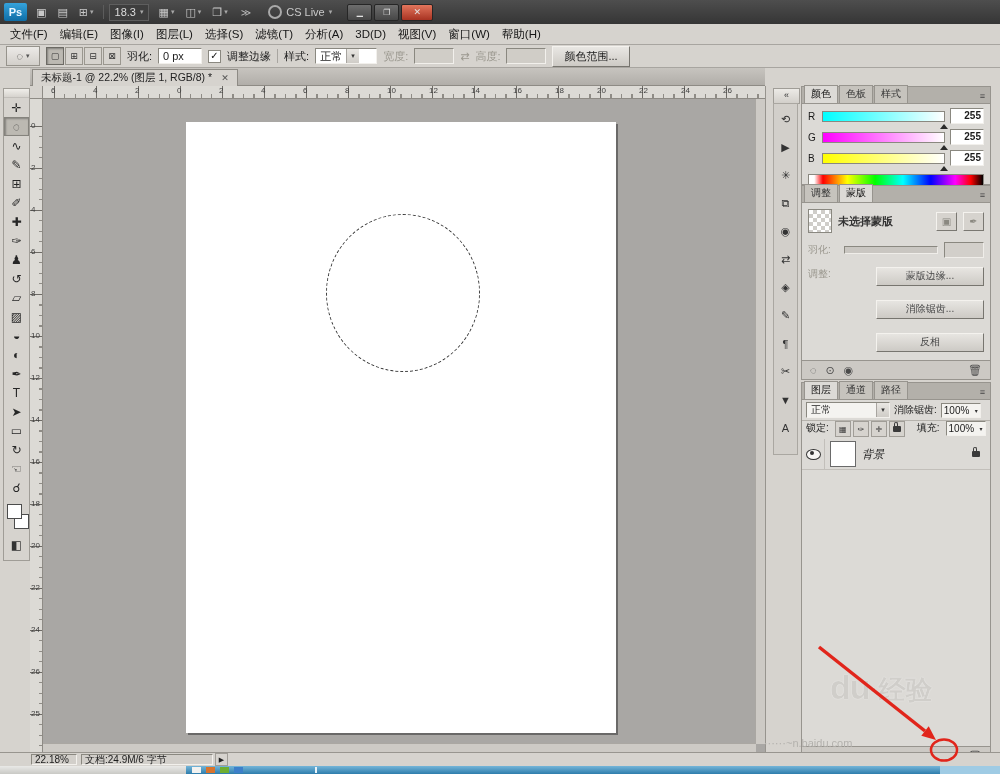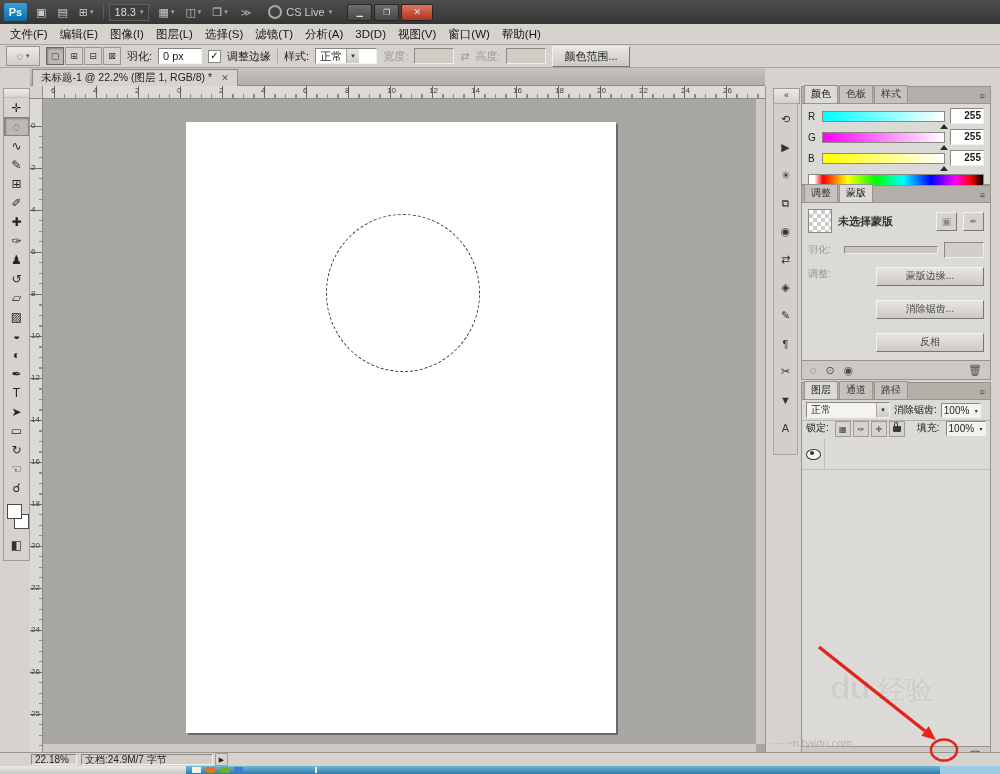--- a/index.html
+++ b/index.html
@@ -450,37 +450,44 @@
       <div class="val-box">
         <span>100%</span>
         <span class="mini-caret">▾</span>
       </div>
     </div>
     <div class="layers-list" id="layersList">
         <div class="layer-row">
           <div class="eye-cell">
             <span class="eye"></span>
           </div>
+          <div class="row-body">
+            <div class="layer-thumb"></div>
+            <span class="layer-name bg-italic">背景</span>
+            <span class="row-lock">
+              <span class="padlock"></span>
+            </span>
+          </div>
         </div>
       </div>
     <div class="panel-footer" style="justify-content:flex-end;gap:10px;" id="layersFooter">
         <span class="layers-footer-icon">☍</span>
         <span class="layers-footer-icon">fx</span>
         <span class="layers-footer-icon">◙</span>
         <span class="layers-footer-icon">◑</span>
         <span class="layers-footer-icon">▥</span>
         <span class="layers-footer-icon">❏</span>
         <span class="layers-footer-icon">🗑</span>
       </div>
   </div>
 </div>
 
 <div class="statusbar">
   <div class="sunken zoom-box">22.18%</div>
-  <div class="sunken doc-box">文档:24.9M/7 字节</div>
+  <div class="sunken doc-box">文档:24.9M/6 字节</div>
   <div class="status-expand">▶</div>
 </div>
 
 <div class="taskbar">
   <div class="tf" style="left:0;width:186px;top:0;height:8px;background:linear-gradient(#e9e9e7,#c9c9c5);"></div>
   <div class="tf" style="left:192px;width:9px;background:#f2f2f0;"></div>
   <div class="tf" style="left:206px;width:9px;background:#d8742e;"></div>
   <div class="tf" style="left:220px;width:9px;background:#6fae30;"></div>
   <div class="tf" style="left:234px;width:9px;background:#3d7fc9;"></div>
   <div class="tf" style="left:315px;width:2px;background:#eaf4fa;"></div>

